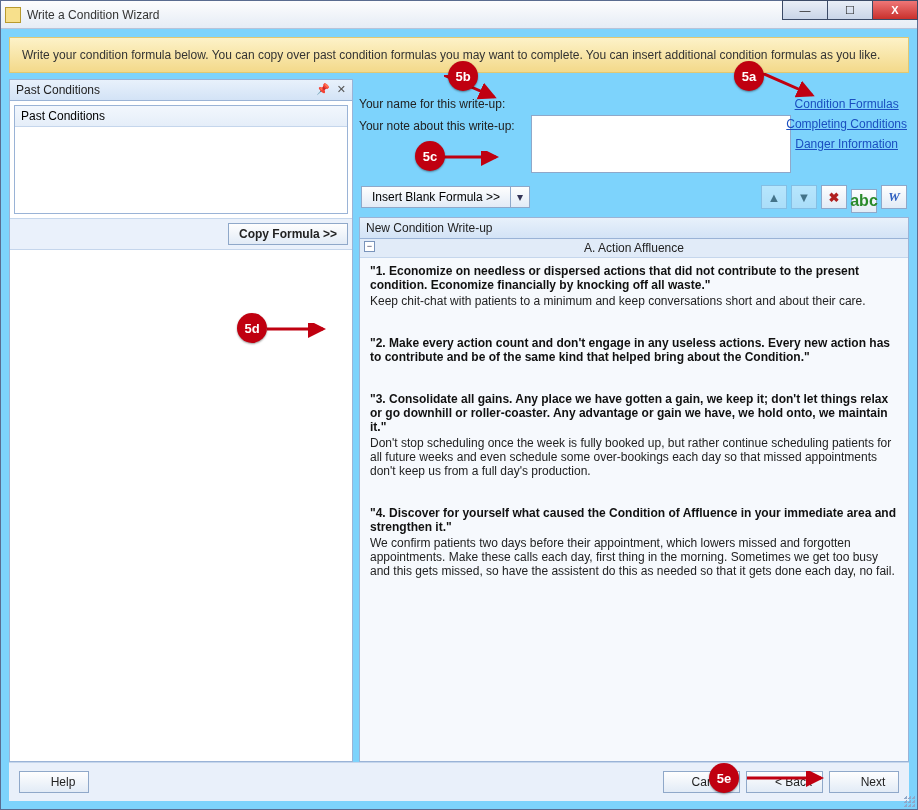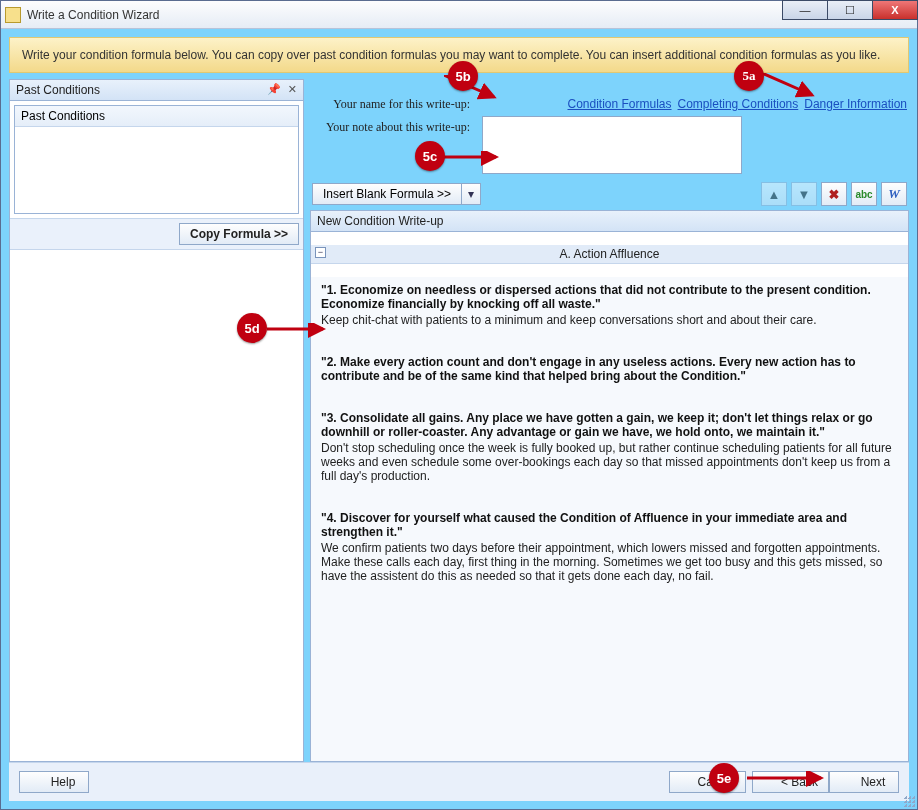--- a/index.html
+++ b/index.html
@@ -7,49 +7,49 @@
   .window { width: 918px; height: 810px; border: 1px solid #5a6c90; background: #fff; display: flex; flex-direction: column; position: relative; }
   .titlebar { height: 28px; background: linear-gradient(to bottom,#fdfdfe,#e5ecf5); border-bottom: 1px solid #b6c3da; display: flex; align-items: center; padding: 0 4px; font-size: 12px; color: #333; }
   .titlebar .icon { width: 16px; height: 16px; margin-right: 6px; display: inline-block; background: #f7e08c; border: 1px solid #b89a2e; }
   .winctrls { position: absolute; top: -1px; right: -1px; display: flex; }
   .winbtn { width: 30px; height: 20px; border: 1px solid #3b4a66; background: linear-gradient(to bottom,#e9eef6,#c9d5e8); margin-left: -1px; font-size: 11px; text-align: center; line-height: 18px; color: #222; }
   .winbtn.big { width: 46px; }
   .winbtn.close { background: linear-gradient(to bottom,#e77,#c9302c); color: #fff; font-weight: bold; }
   .outer { flex: 1; padding: 8px; background: #7dd3fc; display: flex; flex-direction: column; min-height: 0; }
   .banner { background: linear-gradient(to bottom,#fdf2c8,#f3d98a); border: 1px solid #e0c873; color: #333; font-size: 12px; padding: 10px 12px; margin-bottom: 6px; }
   .worktop { flex: 1; display: flex; gap: 6px; min-height: 0; }
-  .leftcol { width: 295px; display: flex; flex-direction: column; }
+  .leftcol { width: 344px; display: flex; flex-direction: column; }
   .panel { border: 1px solid #9ab3d6; background: #fff; display: flex; flex-direction: column; }
   .panel-head { background: linear-gradient(to bottom,#e8f1fb,#d3e3f6); border-bottom: 1px solid #9ab3d6; font-size: 12px; padding: 3px 6px; position: relative; color: #222; }
   .panel-head .pin { position: absolute; right: 22px; top: 3px; font-size: 11px; color: #555; }
   .panel-head .x { position: absolute; right: 6px; top: 3px; font-size: 11px; color: #555; }
   .pastbox { border: 1px solid #9ab3d6; margin: 4px; font-size: 12px; }
   .pastbox .ph { background: linear-gradient(to bottom,#f2f7fd,#e5eef9); border-bottom: 1px solid #c5d6ec; padding: 3px 6px; }
   .pastbox .pbody { height: 86px; background: #fff; }
   .btnrow { padding: 4px; text-align: right; border-top: 1px solid #c5d6ec; border-bottom: 1px solid #c5d6ec; background: #eaf1fb; font-weight: bold; }
   .btn { display: inline-block; min-width: 120px; padding: 3px 10px; font-size: 12px; background: linear-gradient(to bottom,#fefefe,#e2ebf6); border: 1px solid #8fa8c9; color: #222; cursor: pointer; text-align: center; }
   .leftspace { flex: 1; background: #fff; min-height: 0; }
   .rightcol { flex: 1; display: flex; flex-direction: column; min-height: 0; }
   .formrow { display: flex; align-items: flex-start; font-size: 12px; margin-bottom: 4px; }
-  .formrow label { width: 172px; text-align: right; padding-right: 12px; padding-top: 4px; color: #222; font-family: Liberation Serif, serif; }
+  .formrow label { width: 172px; padding-right: 12px; padding-top: 4px; color: #222; }
   .formrow input[type=text] { width: 260px; border: 1px solid #8fa8c9; padding: 3px 4px; font-size: 12px; }
   .formrow textarea { width: 260px; height: 58px; border: 1px solid #8fa8c9; padding: 3px 4px; font-size: 12px; resize: none; }
-  .sidelinks { position: absolute; display: flex; gap: 6px; font-size: 12px; text-align: center; }
+  .sidelinks { position: absolute; display: flex; flex-direction: column; gap: 6px; font-size: 12px; text-align: center; }
   .sidelinks a { color: #1a4fc0; text-decoration: underline; cursor: pointer; }
   .toolbar { display: flex; align-items: center; gap: 4px; padding: 4px 2px; }
   .dropbtn { display: flex; align-items: center; border: 1px solid #8fa8c9; background: linear-gradient(to bottom,#fefefe,#e2ebf6); font-size: 12px; }
   .dropbtn .main { padding: 3px 10px; border-right: 1px solid #8fa8c9; }
   .dropbtn .arrow { padding: 3px 6px; color: #335; }
   .spacer { flex: 1; }
   .iconbtn { width: 26px; height: 24px; border: 1px solid #8fa8c9; background: linear-gradient(to bottom,#fefefe,#e2ebf6); display: inline-flex; align-items: center; justify-content: center; font-size: 13px; cursor: pointer; }
   .iconbtn.disabled { opacity: .45; cursor: default; }
   .iconbtn.del { color: #b02020; font-weight: bold; }
-  .iconbtn.abc { color: #2a8a2a; font-size: 10px; font-weight: bold; }
+  .iconbtn.abc { color: #2a8a2a; font-size: 16px; font-weight: bold; margin-top: 8px; }
   .iconbtn.w { color: #3060c0; font-style: italic; font-family: Georgia, serif; font-weight: bold; }
-  .writeup { flex: 1; border: 1px solid #9ab3d6; background: #fff; display: flex; flex-direction: column; min-height: 0; gap: 13px; }
+  .writeup { flex: 1; border: 1px solid #9ab3d6; background: #fff; display: flex; flex-direction: column; min-height: 0; }
   .wu-head { background: linear-gradient(to bottom,#e8f1fb,#d3e3f6); border-bottom: 1px solid #9ab3d6; font-size: 12px; padding: 3px 6px; color: #222; }
   .wu-section { background: #e1ebf8; border-bottom: 1px solid #c5d6ec; font-size: 12px; padding: 2px 6px; text-align: center; color: #222; position: relative; }
   .wu-section .collapse { position: absolute; left: 4px; top: 2px; width: 11px; height: 11px; border: 1px solid #7a94bb; background: #fff; font-size: 9px; line-height: 9px; text-align: center; color: #335; }
   .wu-body { flex: 1; overflow-y: auto; padding: 6px 10px; font-size: 12px; background: #f6f9fd; }
   .step { margin-bottom: 28px; }
   .step .title { font-weight: bold; color: #111; }
   .step .desc { color: #222; margin-top: 2px; }
   .footer { display: flex; align-items: center; padding: 8px 10px; border-top: 1px solid #c5d6ec; background: #e9f0fa; }
   .footer .btn.small { min-width: 70px; padding-left: 28px; }
   .grip { position: absolute; right: 2px; bottom: 2px; width: 12px; height: 12px; background:
@@ -82,21 +82,21 @@
       <div class="callout" style="left:423px; top:-18px;margin-left:16px;">5b</div>
       <svg class="arrow-svg" style="left:435px; top:-4px;" width="60" height="30">
           <defs>
             <marker id="ah1" markerWidth="6" markerHeight="6" refX="5" refY="3" orient="auto">
               <path d="M0,0 L6,3 L0,6 Z" fill="#c00010"></path>
             </marker>
           </defs>
           <line x1="0" y1="0" x2="50" y2="22" stroke="#c00010" stroke-width="3" marker-end="url(#ah1)"></line>
         </svg>
 
-      <div class="callout" style="left:725px; top:-18px;font-family:Liberation Serif, serif;">5a</div>
+      <div class="callout" style="left:725px; top:-18px;">5a</div>
       <svg class="arrow-svg" style="left:753px; top:-6px;" width="60" height="30">
           <line x1="0" y1="0" x2="50" y2="22" stroke="#c00010" stroke-width="3" marker-end="url(#ah1)"></line>
         </svg>
 
       <div class="callout" style="left:406px; top:62px;">5c</div>
       <svg class="arrow-svg" style="left:435px; top:72px;" width="60" height="18">
           <line x1="0" y1="6" x2="52" y2="6" stroke="#c00010" stroke-width="3" marker-end="url(#ah1)"></line>
         </svg>
 
       <div class="callout" style="left:228px; top:234px;">5d</div>
@@ -178,21 +178,21 @@
         </div>
 
       </div>
     </div>
 
     <div class="footer relwrap">
       <span class="btn small">Help</span>
       <div class="spacer"></div>
       <span class="btn small">Cancel</span>
       <span class="btn small" style="margin-left:6px;">&lt; Back</span>
-      <span class="btn small" style="">Next</span>
+      <span class="btn small" style="margin-left:6px;">Next</span>
 
       <div class="callout" style="left:700px; top:0px;">5e</div>
       <svg class="arrow-svg" style="left:738px; top:8px;" width="82" height="18">
           <defs>
             <marker id="ah2" markerWidth="6" markerHeight="6" refX="5" refY="3" orient="auto">
               <path d="M0,0 L6,3 L0,6 Z" fill="#c00010"></path>
             </marker>
           </defs>
           <line x1="0" y1="7" x2="74" y2="7" stroke="#c00010" stroke-width="3" marker-end="url(#ah2)"></line>
         </svg>

